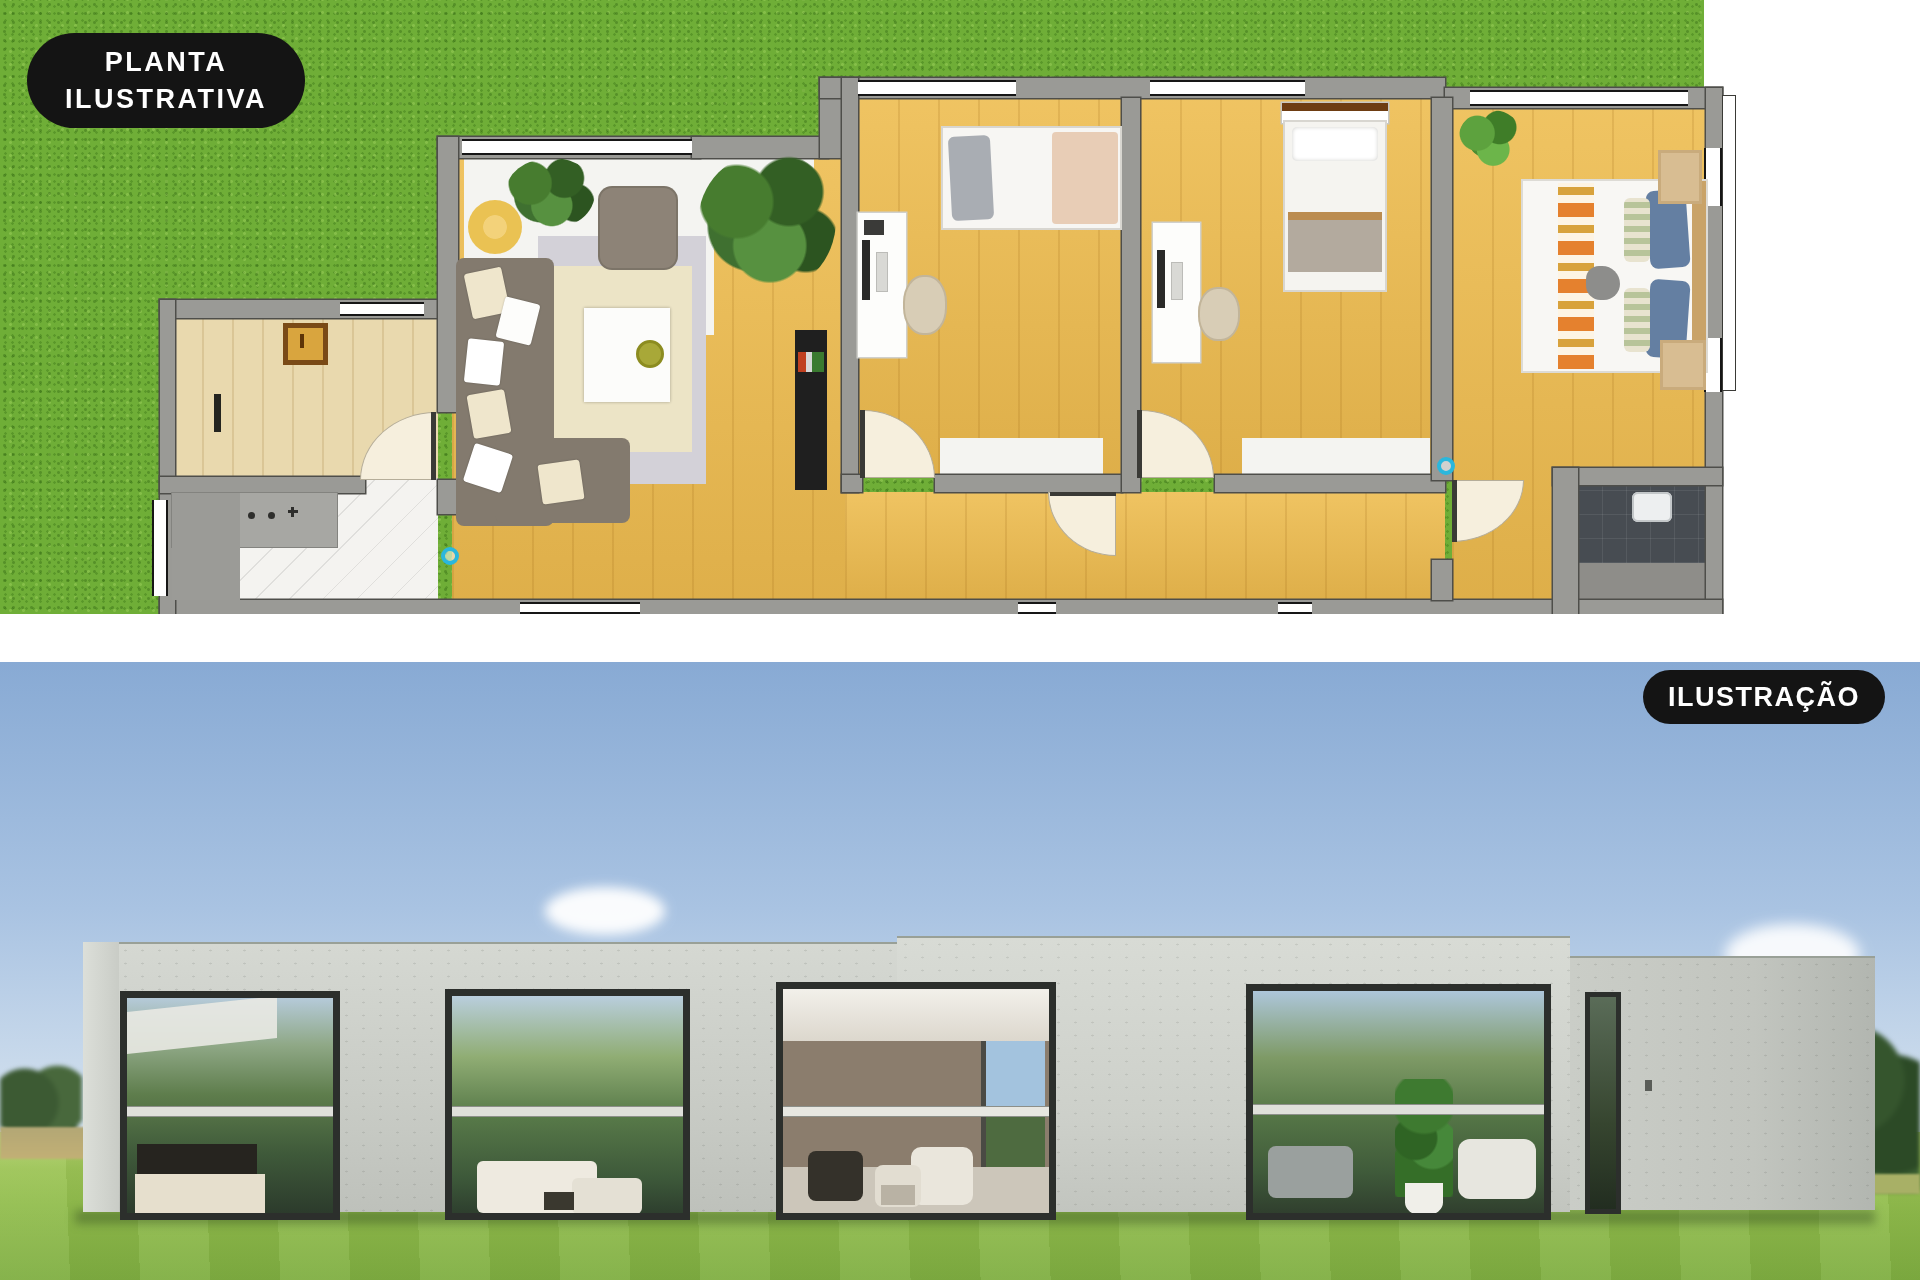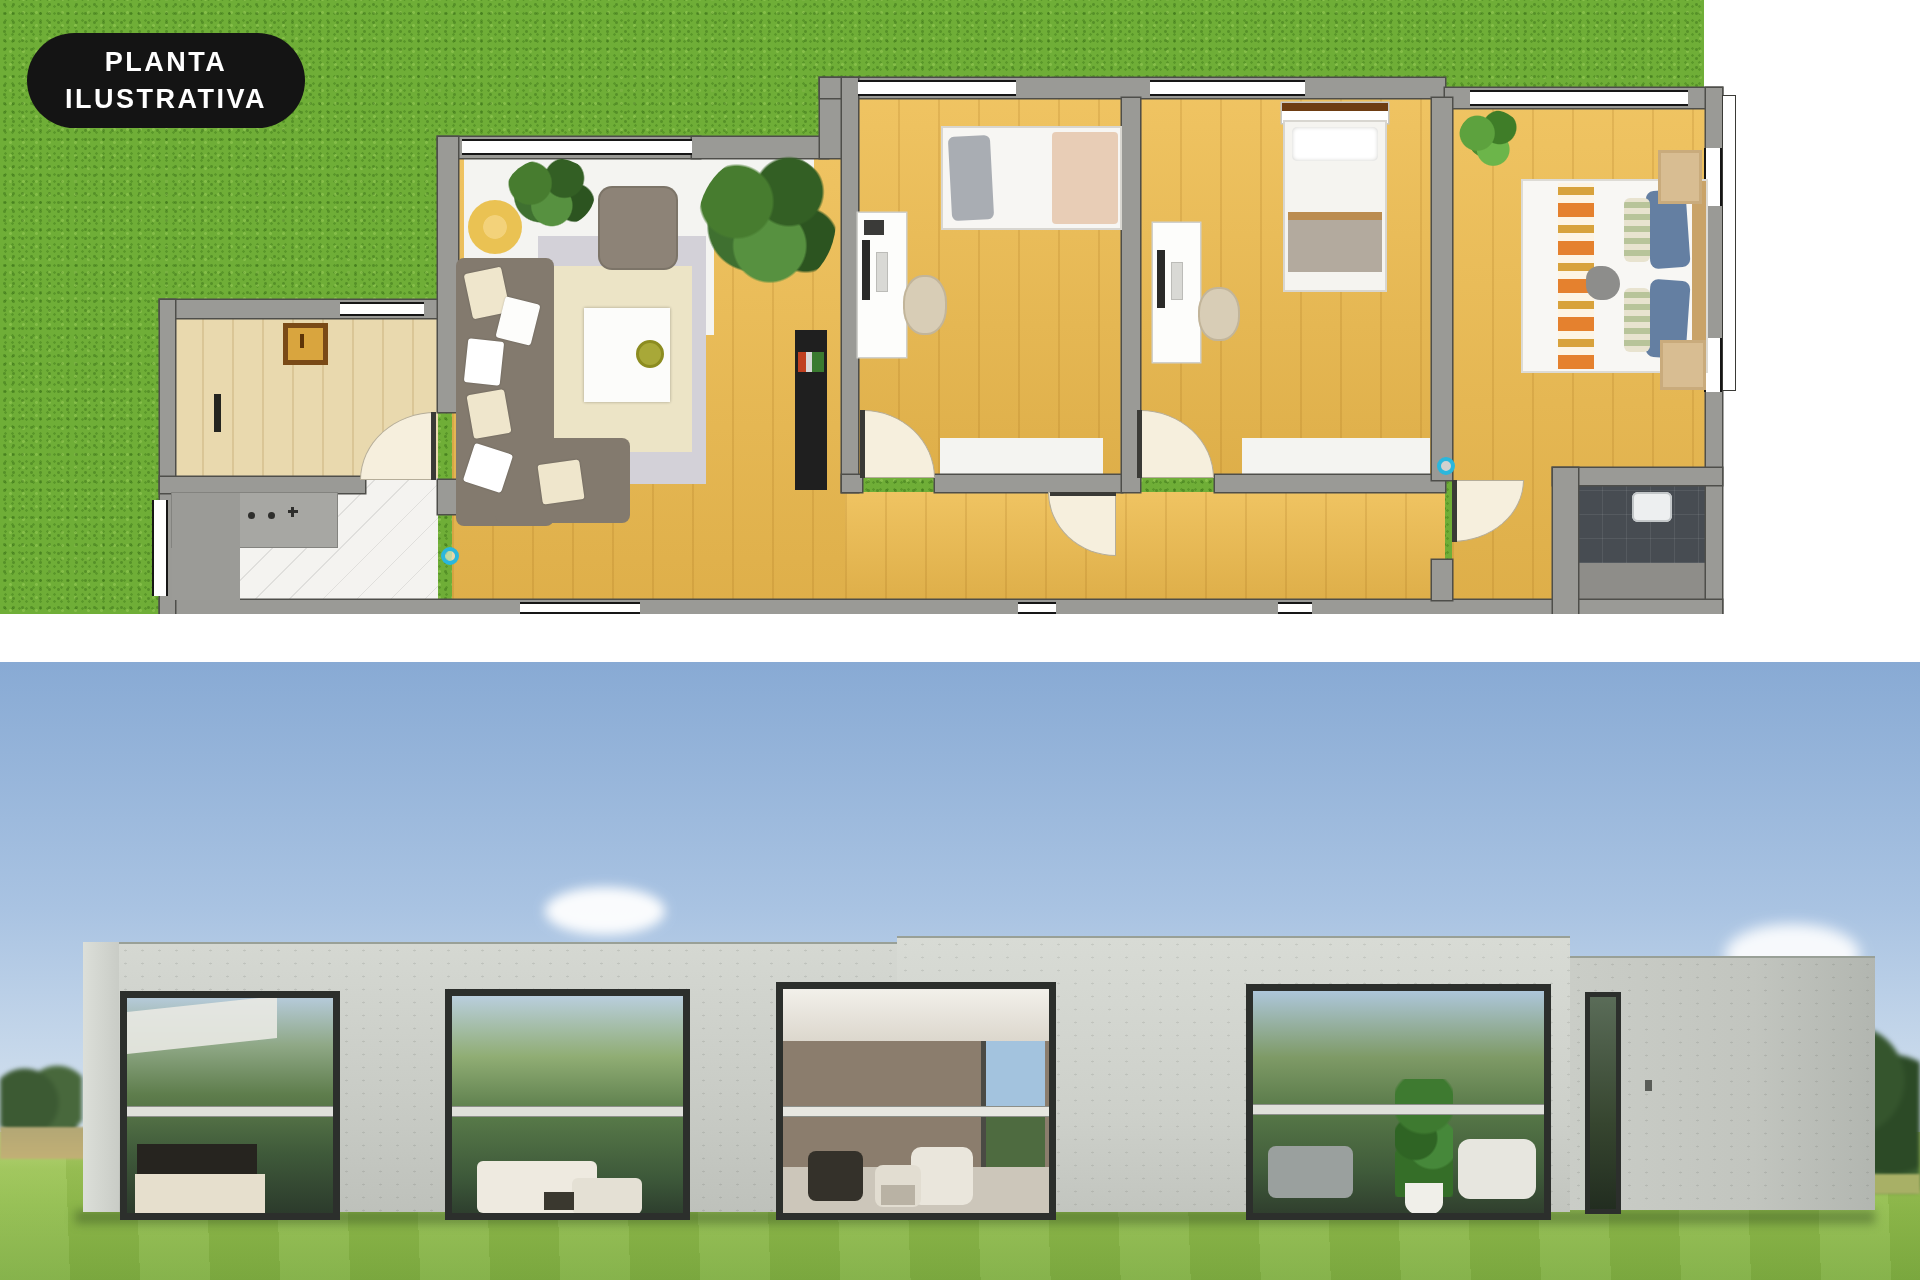--- a/index.html
+++ b/index.html
@@ -244,15 +244,18 @@
       <div class="abs" style="left:15px;top:155px;width:85px;height:52px;background:#9aa09e;border-radius:8px;"></div>
       <div class="abs" style="left:142px;top:88px;width:58px;height:118px;background:radial-gradient(circle at 50% 20%, #3e7a30 0 30%, transparent 33%),radial-gradient(circle at 35% 50%, #2f6424 0 30%, transparent 33%),radial-gradient(circle at 65% 55%, #46883a 0 32%, transparent 35%),radial-gradient(circle at 50% 80%, #356e28 0 35%, transparent 38%);"></div>
       <div class="abs" style="left:152px;top:192px;width:38px;height:32px;background:#f0efe9;border-radius:0 0 40% 40%;"></div>
       <div class="abs" style="left:205px;top:148px;width:78px;height:60px;background:#e7e6df;border-radius:12px;"></div>
       <div class="transom" style="top:113px;"></div>
     </div>
 
     <div class="pwin" style="left:1585px;top:330px;width:36px;height:222px;border-width:5px;background:linear-gradient(180deg,#5a6c58,#36452f 60%,#222d20);"></div>
 
 
+    <div class="badge" style="left:1643px;top:8px;width:242px;height:54px;border-radius:27px;font-size:27px;letter-spacing:1.5px;">
+      <span>ILUSTRAÇÃO</span>
+    </div>
   </div>
 
 </div>
 
 </body></html>

